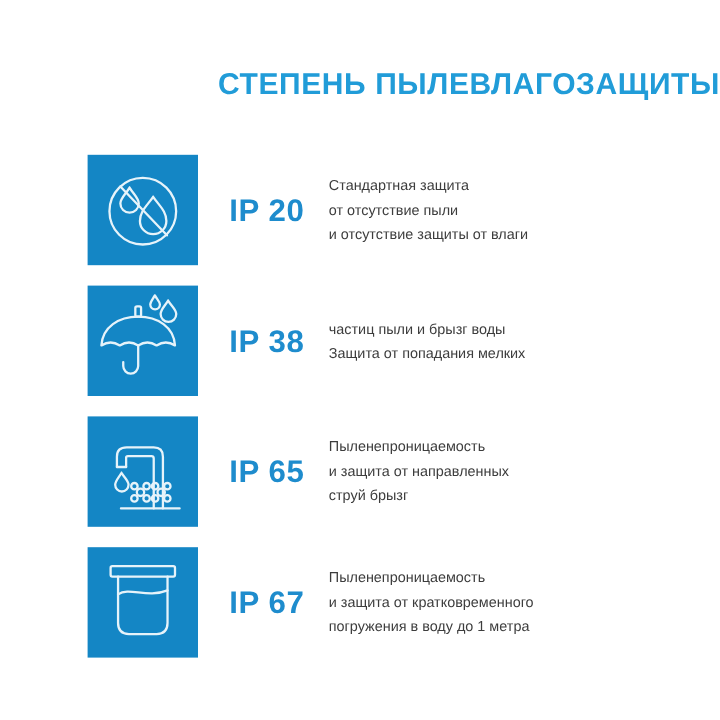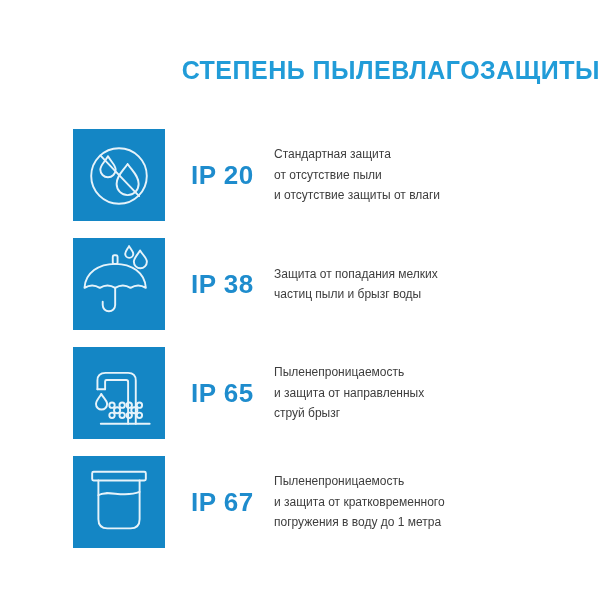--- a/index.html
+++ b/index.html
@@ -110,22 +110,22 @@
         <svg viewBox="0 0 96 96" aria-hidden="true">
           <rect x="41.5" y="18" width="5" height="9" rx="1.5"></rect>
           <path d="M12 52 C13 36 27 27 44 27 C61 27 75 36 76 52 Q68 47 60 52 Q52 47 44 52 Q36 47 28 52 Q20 47 12 52 Z"></path>
           <path d="M44 52 V70 A6.5 6.5 0 0 1 31 70 V66.5"></path>
           <path d="M58.5 8.5 C56.5 12 54.5 14 54.5 16.5 a4.2 4.2 0 0 0 8.4 0 C62.9 14 60.5 12 58.5 8.5"></path>
           <path d="M70 13 C67 18 63.5 20.8 63.5 24.8 a6.8 6.8 0 0 0 13.6 0 C77.1 20.8 73 18 70 13"></path>
         </svg>
       </div>
       <div class="ip">IP 38</div>
       <div class="desc">
+        <div>частиц пыли и брызг воды</div>
         <div>Защита от попадания мелких</div>
-        <div>частиц пыли и брызг воды</div>
       </div>
     </div>
 
     <div class="row">
       <div class="icon-box">
         <svg viewBox="0 0 96 96" aria-hidden="true">
           <line x1="29" y1="80" x2="80" y2="80"></line>
           <path d="M65.5 80 V35 Q65.5 27 57.5 27 H34 Q25.5 27 25.5 35 V44"></path>
           <path d="M57.5 80 V36.5 Q57.5 34.5 55.5 34.5 H35 Q33.5 34.5 33.5 36 V44"></path>
           <line x1="25.5" y1="44" x2="33.5" y2="44"></line>

